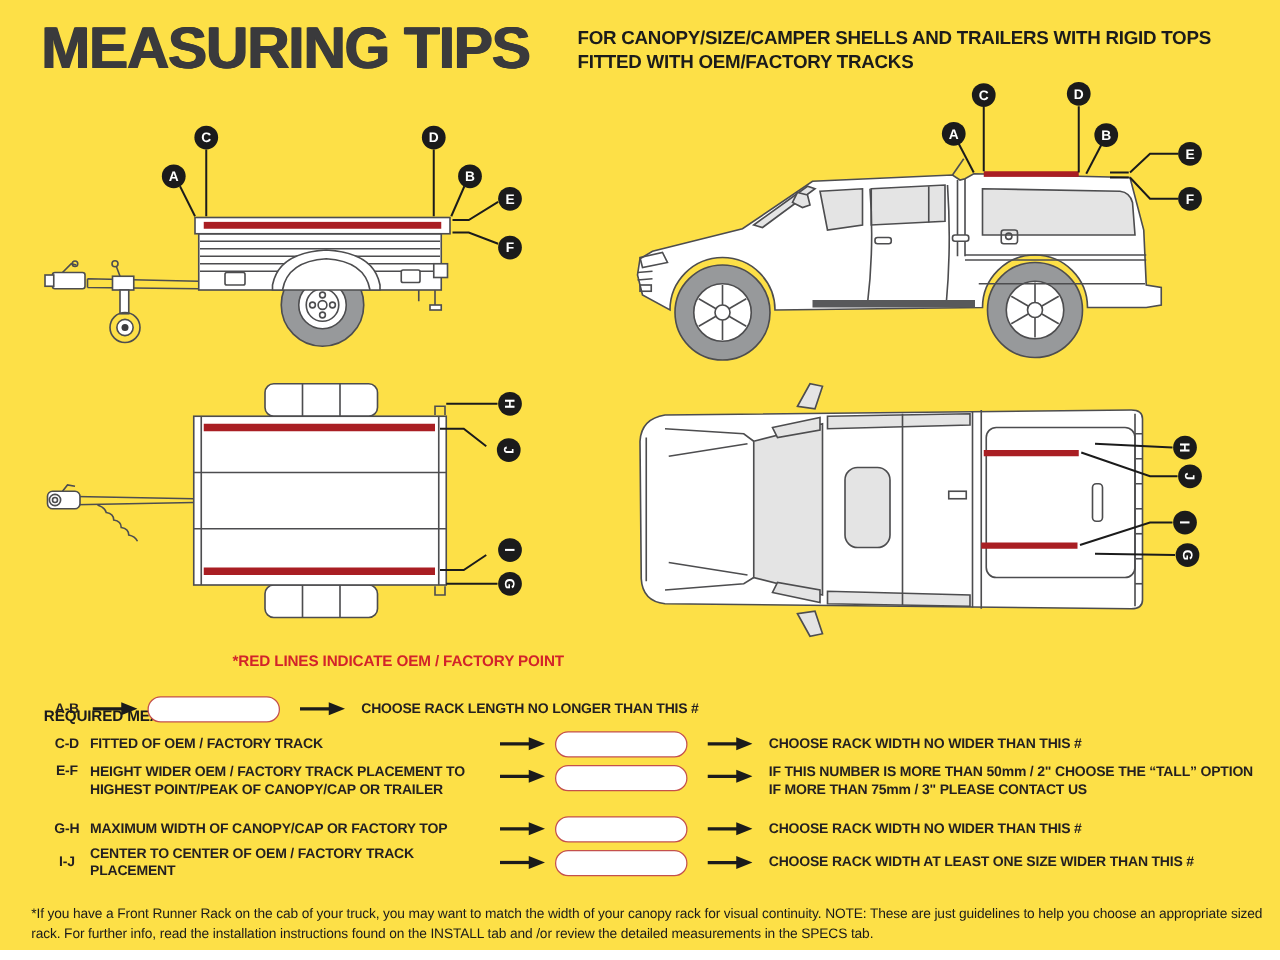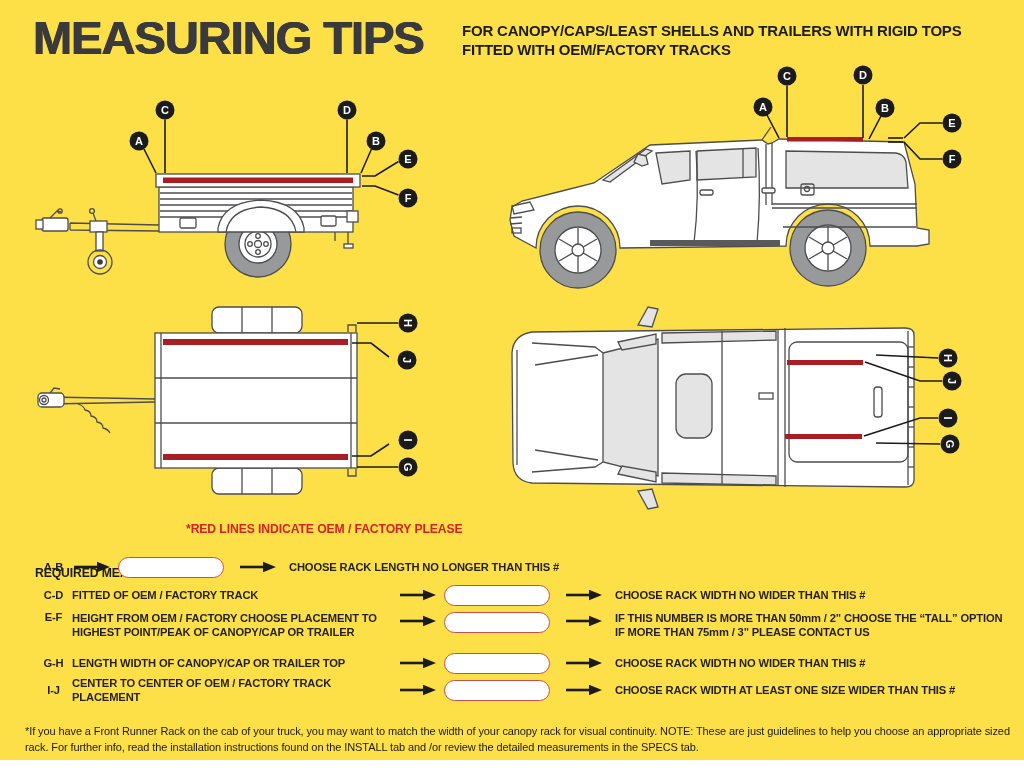--- a/index.html
+++ b/index.html
@@ -43,21 +43,21 @@
   .mresult{width:412px;white-space:pre-line;line-height:14px;}
   .footnote{position:absolute;left:25px;top:723px;width:988px;font-size:11px;color:#1a1a1a;
             line-height:16px;letter-spacing:-0.1px;}
 </style>
 </head>
 <body>
 
 <div class="page">
 
   <div class="title">MEASURING TIPS</div>
-  <div class="subtitle">FOR CANOPY/CAPS/LEAST SHELLS AND TRAILERS WITH RIGID TOPS
+  <div class="subtitle">FOR CANOPY/SIZE/CAMPER SHELLS AND TRAILERS WITH RIGID TOPS
 FITTED WITH OEM/FACTORY TRACKS</div>
 
   <svg class="diag d-trailer-side" width="420" height="225" viewBox="0 0 420 225">
     <g>
 
       <rect class="ln fw" x="129" y="115" width="194" height="45"></rect>
       <g class="ln">
         <line x1="130" y1="121" x2="322" y2="121"></line>
           <line x1="130" y1="127" x2="322" y2="127"></line>
         <line x1="130" y1="133" x2="322" y2="133"></line>
@@ -345,21 +345,21 @@
           <text class="lbl" x="448" y="123" dy=".36em" text-anchor="middle" transform="rotate(90 448 123)">I</text>
         </g>
       <g>
           <circle class="mark" cx="450" cy="149" r="9.5"></circle>
           <text class="lbl" x="450" y="149" dy=".36em" text-anchor="middle" transform="rotate(90 450 149)">G</text>
         </g>
     </g>
   </svg>
 
   <div class="sec-head">REQUIRED MEASUREMENTS</div>
-  <div class="sec-note">*RED LINES INDICATE OEM / FACTORY PLEASE</div>
+  <div class="sec-note">*RED LINES INDICATE OEM / FACTORY POINT</div>
 
   <div class="mrow" style="top:556px">
     <span class="mkey">A-B</span>
     <svg class="arrow a1" viewBox="0 0 36 12">
         <line x1="0" y1="6" x2="24" y2="6"></line>
         <polygon points="23,0.8 36,6 23,11.2"></polygon>
       </svg>
     <span class="pill"></span>
     <svg class="arrow a2" viewBox="0 0 36 12">
         <line x1="0" y1="6" x2="24" y2="6"></line>
@@ -378,38 +378,38 @@
     <span class="pill"></span>
     <svg class="arrow a2" viewBox="0 0 36 12">
         <line x1="0" y1="6" x2="24" y2="6"></line>
         <polygon points="23,0.8 36,6 23,11.2"></polygon>
       </svg>
     <span class="mresult">CHOOSE RACK WIDTH NO WIDER THAN THIS #</span>
   </div>
 
   <div class="mrow tall" style="top:611px">
     <span class="mkey">E-F</span>
-    <span class="mdesc">HEIGHT FROM OEM / FACTORY CHOOSE PLACEMENT TO
+    <span class="mdesc">HEIGHT WIDER OEM / FACTORY TRACK PLACEMENT TO
 HIGHEST POINT/PEAK OF CANOPY/CAP OR TRAILER</span>
     <svg class="arrow a1" viewBox="0 0 36 12">
         <line x1="0" y1="6" x2="24" y2="6"></line>
         <polygon points="23,0.8 36,6 23,11.2"></polygon>
       </svg>
     <span class="pill"></span>
     <svg class="arrow a2" viewBox="0 0 36 12">
         <line x1="0" y1="6" x2="24" y2="6"></line>
         <polygon points="23,0.8 36,6 23,11.2"></polygon>
       </svg>
     <span class="mresult">IF THIS NUMBER IS MORE THAN 50mm / 2" CHOOSE THE “TALL” OPTION
 IF MORE THAN 75mm / 3" PLEASE CONTACT US</span>
   </div>
 
   <div class="mrow" style="top:652px">
     <span class="mkey">G-H</span>
-    <span class="mdesc">LENGTH  WIDTH OF CANOPY/CAP OR TRAILER TOP</span>
+    <span class="mdesc">MAXIMUM  WIDTH OF CANOPY/CAP OR FACTORY TOP</span>
     <svg class="arrow a1" viewBox="0 0 36 12">
         <line x1="0" y1="6" x2="24" y2="6"></line>
         <polygon points="23,0.8 36,6 23,11.2"></polygon>
       </svg>
     <span class="pill"></span>
     <svg class="arrow a2" viewBox="0 0 36 12">
         <line x1="0" y1="6" x2="24" y2="6"></line>
         <polygon points="23,0.8 36,6 23,11.2"></polygon>
       </svg>
     <span class="mresult">CHOOSE RACK WIDTH NO WIDER THAN THIS #</span>

